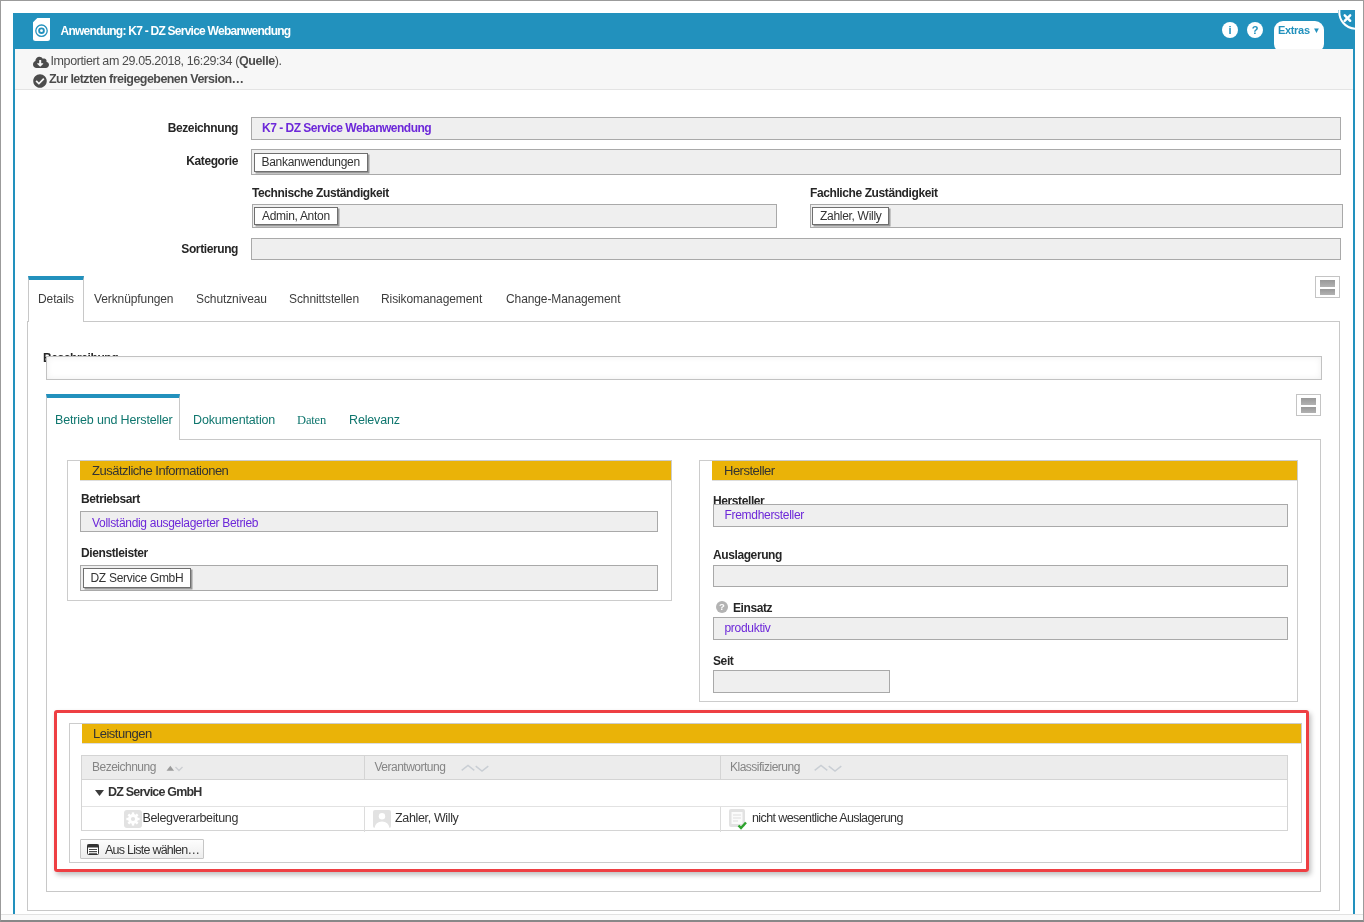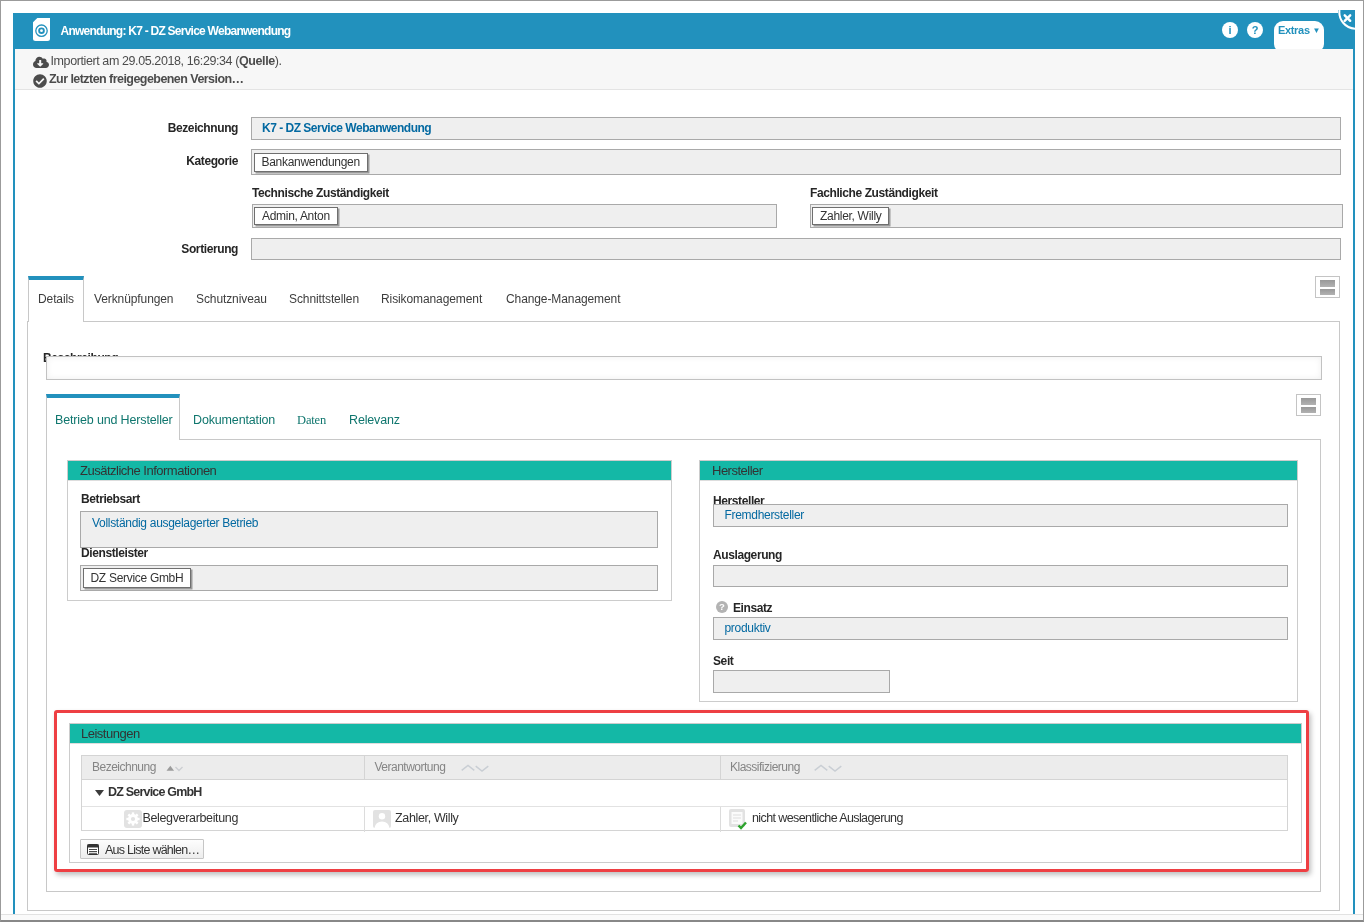--- a/index.html
+++ b/index.html
@@ -18,30 +18,30 @@
 #btn-q { left:1246px; }
 #btn-extras { left:1273px; top:20px; width:50px; height:32px; background:#fff; border-radius:9px; color:#2291bd; font-weight:bold; font-size:11px; text-align:center; line-height:18px; letter-spacing:-0.3px; }
 
 #subhdr { left:14px; top:48px; width:1338px; height:41px; background:#f7f7f7; border-bottom:1px solid #e4e4e4; }
 .sub-ico { position:absolute; left:18px; }
 #sub1 { position:absolute; left:35.5px; top:5px; font-size:12.5px; letter-spacing:-0.4px; color:#4c4c4c; }
 #sub2 { position:absolute; left:34px; top:23px; font-size:12.5px; letter-spacing:-0.55px; color:#4c4c4c; font-weight:bold; }
 
 .lbl { font-size:12px; font-weight:bold; color:#262626; letter-spacing:-0.4px; }
 .rlbl { position:absolute; left:0px; width:237px; text-align:right; }
-.field { position:absolute; background:#efefef; border:1px solid #a9a9a9; font-size:12px; letter-spacing:-0.3px; color:#0369a1; }
+.field { position:absolute; background:#efefef; border:1px solid #a9a9a9; font-size:12px; letter-spacing:-0.3px; color:#6d28d9; }
 .tag { position:absolute; background:#fff; border:1px solid #6f6f6f; box-shadow:1.5px 1.5px 0 #9a9a9a; font-size:12px; letter-spacing:-0.3px; color:#333; padding:0 7px; white-space:nowrap; }
 
 .tabtxt { position:absolute; font-size:12px; color:#3d3d3d; letter-spacing:-0.1px; }
 .tab2txt { position:absolute; font-size:12.5px; color:#0f766e; letter-spacing:-0.15px; }
 .activetab { position:absolute; background:#fff; border-left:1px solid #c8c8c8; border-right:1px solid #c8c8c8; border-top:4px solid #2291bd; }
 .panelborder { position:absolute; border:1px solid #c8c8c8; background:#fff; }
 
 .gpanel { position:absolute; border:1px solid #ccc; background:#fff; }
-.gpanel-h { position:absolute; left:0; top:0; right:0; height:20px; background:#14b8a6; border-bottom:1px solid #ddd; font-size:13px; letter-spacing:-0.5px; color:#333; line-height:20px; padding-left:12px; }
+.gpanel-h { position:absolute; left:12px; top:0; right:0; height:20px; background:#eab308; border-bottom:1px solid #ddd; font-size:13px; letter-spacing:-0.5px; color:#333; line-height:20px; padding-left:12px; }
 .listico { position:absolute; width:25px; height:22px; border:1px solid #c4c4c4; background:#fff; }
 .listico .b1, .listico .b2 { position:absolute; left:4px; right:4px; height:6.5px; background:linear-gradient(#989898,#b2b2b2); }
 .listico .b1 { top:3px; } .listico .b2 { top:11.5px; }
 
 #redbox { position:absolute; left:53px; top:709px; width:1255px; height:162px; border:3.5px solid #ee3f43; border-radius:3px; box-shadow:2px 3px 5px rgba(0,0,0,0.25); }
 
 .th { position:absolute; top:4px; font-size:12px; color:#858585; letter-spacing:-0.5px; }
 .cell { position:absolute; font-size:12.5px; color:#333; letter-spacing:-0.35px; }
 .vline { position:absolute; top:0; width:1px; height:100%; background:#dcdcdc; }
 
@@ -128,21 +128,21 @@
   <div class="tab2txt" style="left:296px; top:412px;font-family:Liberation Serif, serif;">Daten</div>
   <div class="tab2txt" style="left:348px; top:412px;">Relevanz</div>
   <div class="listico" style="left:1295px; top:393px;">
       <div class="b1"></div>
       <div class="b2"></div>
     </div>
 
   <div class="gpanel" style="left:66px; top:459px; width:605px; height:141px;">
     <div class="gpanel-h">Zusätzliche Informationen</div>
     <div class="lbl" style="position:absolute; left:13px; top:31px;">Betriebsart</div>
-    <div class="field" style="left:12px; top:50px; width:578px; height:37px; line-height:23px; padding-left:11px;">Vollständig ausgelagerter Betrieb</div>
+    <div class="field" style="left:12px; top:50px; width:578px; height:21px; line-height:23px; padding-left:11px;">Vollständig ausgelagerter Betrieb</div>
     <div class="lbl" style="position:absolute; left:13px; top:85px;">Dienstleister</div>
     <div class="field" style="left:12px; top:103.5px; width:578px; height:26px;"></div>
     <div class="tag" style="left:14.5px; top:106.5px; height:20px; line-height:18px;">DZ Service GmbH</div>
   </div>
 
   <div class="gpanel" style="left:698px; top:458.5px; width:599px; height:242px;">
     <div class="gpanel-h">Hersteller</div>
     <div class="lbl" style="position:absolute; left:13px; top:33px;">Hersteller</div>
     <div class="field" style="left:12.5px; top:43px; width:575px; height:23px; line-height:21px; padding-left:11px;">Fremdhersteller</div>
     <div class="lbl" style="position:absolute; left:13px; top:87px;">Auslagerung</div>

